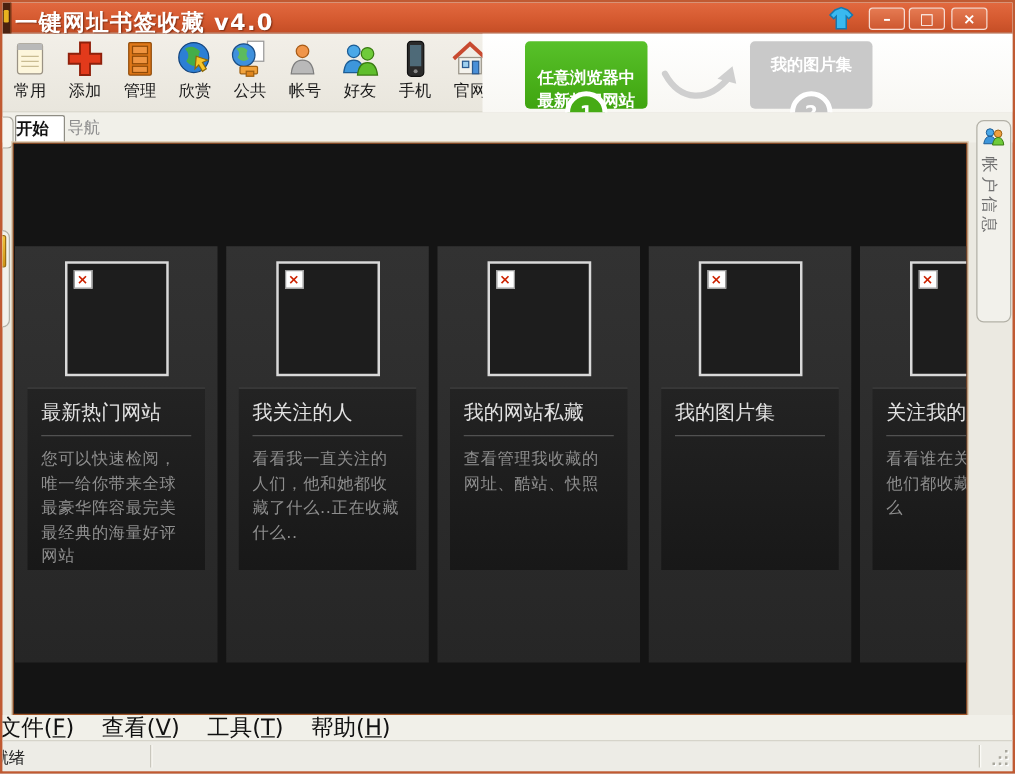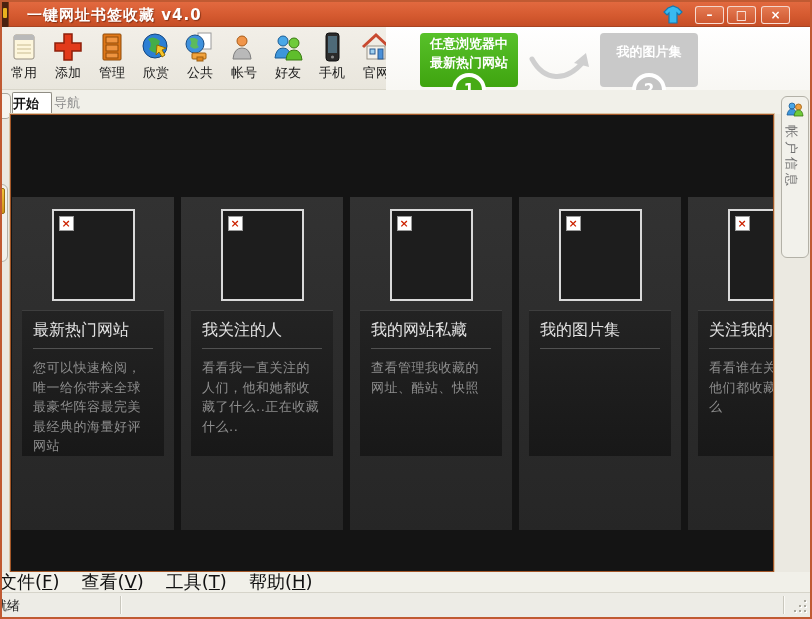--- a/index.html
+++ b/index.html
@@ -6,42 +6,42 @@
   html,body { width:812px; height:619px; font-family:"DejaVu Sans", sans-serif; }
   #win { position:relative; width:812px; height:619px; border:2px solid #C05A32; background:#EBE9E1; overflow:hidden; }
 
   
   .titlebar { position:absolute; left:0; top:0; right:0; height:25px;
     background:linear-gradient(180deg,#E2693F 0%,#D55A30 55%,#C54E26 100%);
     border-bottom:1px solid #A84422; }
   .app-icon-sliver { position:absolute; left:0; top:0; width:7px; height:25px;
     background:#4A2210; border-right:1px solid #7A3A18; }
   .app-icon-sliver i { position:absolute; left:1px; top:6px; width:4px; height:10px; background:#E8B21F; border-radius:1px; display:block;}
-  .title-text { position:absolute; left:25px; top:4px; color:#FFFFFF; font-size:15px; font-weight:bold;
+  .title-text { position:absolute; left:10px; top:4px; color:#FFFFFF; font-size:18px; font-weight:bold;
     text-shadow:1px 1px 1px rgba(90,30,10,.6); letter-spacing:1px; }
   .win-btn { position:absolute; top:4px; width:29px; height:18px; border:1px solid rgba(255,255,255,.75);
     border-radius:3px; background:linear-gradient(180deg,#E57A52,#CE5830); color:#fff; font-size:12px;
     font-weight:bold; text-align:center; line-height:16px; cursor:default; }
   .btn-min { right:86px; } .btn-max { right:54px; } .btn-close { right:20px; }
   .skin-btn { position:absolute; right:126px; top:3px; width:22px; height:20px; }
 
   
   .toolbar { position:absolute; left:0; top:25px; right:0; height:63px;
     background:linear-gradient(180deg,#F2EFE8,#E9E6DD); border-bottom:1px solid #D8D5C9; }
   .tool-items { position:absolute; left:0; top:4px; display:flex; }
   .tool-item { width:44px; text-align:center; cursor:default; }
   .tool-item .ticon { width:32px; height:32px; margin:0 auto 1px; display:block; }
   .tool-item .tlabel { font-size:13px; color:#1A1A1A; display:block; }
 
   
   .promo { position:absolute; left:384px; top:0; right:0; height:63px; overflow:hidden;
     background:linear-gradient(180deg,#FFFFFF,#F8F7F3); }
   .step-badge { position:absolute; top:6px; width:98px; height:54px; border-radius:4px;
     color:#fff; font-size:13px; font-weight:bold; text-align:center; }
-  .step1 { left:34px; background:linear-gradient(180deg,#58C12A,#3FA40F); padding-top:1px; line-height:19px; }
+  .step1 { left:34px; background:linear-gradient(180deg,#58C12A,#3FA40F); padding-top:20px; line-height:19px; }
   .step2 { left:214px; background:#C9C9C9; padding-top:10px; }
   .step-circle { position:absolute; top:46px; width:34px; height:34px; border-radius:50%;
     border:4px solid #FFFFFF; color:#fff; font-size:15px; font-weight:bold; text-align:center; line-height:26px; }
   .circle1 { left:66px; background:#46AB15; }
   .circle2 { left:246px; background:#C4C4C4; }
   .promo-arrow { position:absolute; left:142px; top:22px; }
 
   
   .tabstrip { position:absolute; left:0; top:88px; right:0; height:24px; background:#F1F0E9; }
   .mini-left-tab { position:absolute; left:0; top:3px; width:9px; height:26px; background:#F6F5EF;

